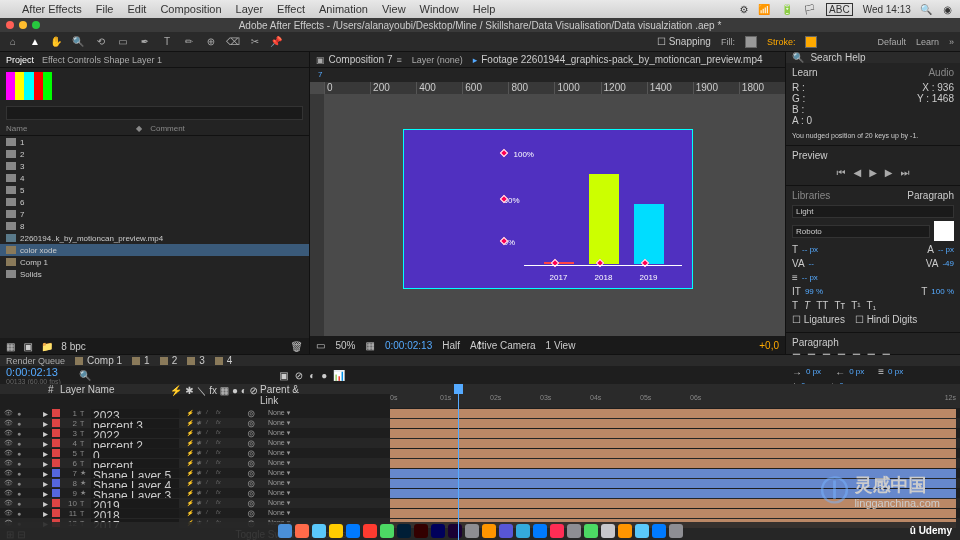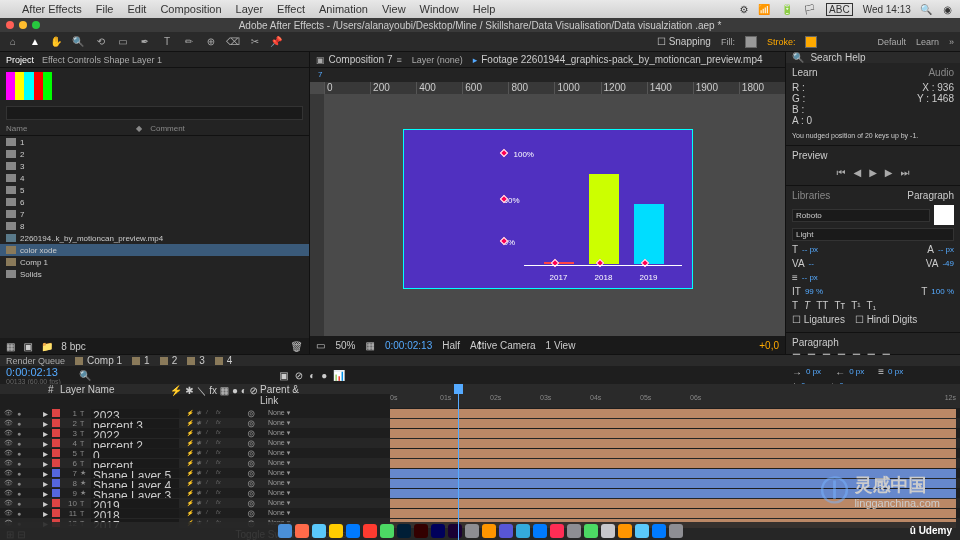--- a/index.html
+++ b/index.html
@@ -313,25 +313,25 @@
         <span class="pb-btn">▶</span>
         <span class="pb-btn">⏭</span>
       </div>
     </div>
     <div class="rp-sec" style="flex:1">
       <div class="rp-title">
           <span style="color:#888">Libraries</span>
           <span>Paragraph</span>
         </div>
       <div class="char-row">
+          <div class="char-sel">Light</div>
+        </div>
+      <div class="char-row">
           <div class="char-sel">Roboto</div>
           <span style="width:20px;height:20px;background:#fff"></span>
-        </div>
-      <div class="char-row">
-          <div class="char-sel">Light</div>
         </div>
       <div class="char-row">
           <span>T</span>
           <span class="char-val">--  px</span>
           <span style="margin-left:auto">A</span>
           <span class="char-val">--  px</span>
         </div>
       <div class="char-row">
           <span>VA</span>
           <span class="char-val">--</span>

